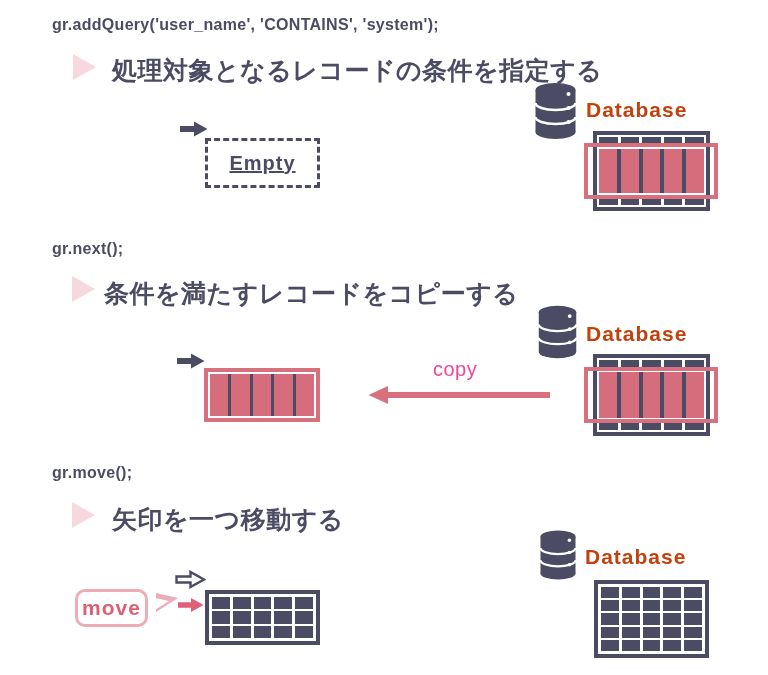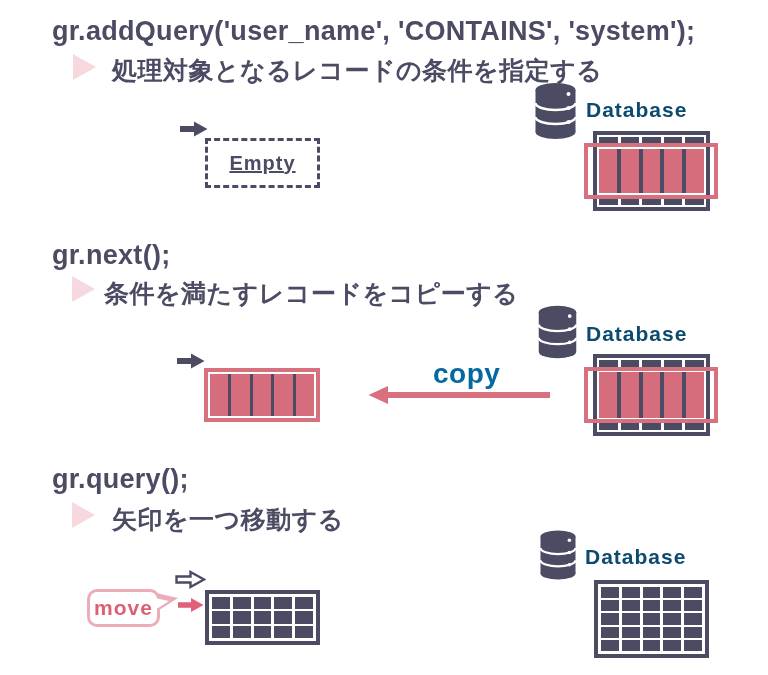--- a/index.html
+++ b/index.html
@@ -2,42 +2,42 @@
 <html><head>
 <meta charset="utf-8">
 <style>
   html,body{margin:0;padding:0;}
   body{
     width:768px;height:675px;position:relative;overflow:hidden;
     background:#ffffff;
     font-family:"Liberation Sans","DejaVu Sans",sans-serif;
   }
   .abs{position:absolute;box-sizing:border-box;}
-  .code{color:#4b4b64;font-size:27px;font-weight:800;letter-spacing:.3px;white-space:nowrap;}
+  .code{color:#4b4b64;font-size:16px;font-weight:800;letter-spacing:.3px;white-space:nowrap;}
   .jp{color:#4b4b64;font-size:25px;font-weight:800;letter-spacing:.5px;white-space:nowrap;}
   .tri{width:0;height:0;border-top:13px solid transparent;border-bottom:13px solid transparent;border-left:23px solid #f7d8de;}
   .dashedbox{border:3px dashed #4b4b64;display:flex;align-items:center;justify-content:center;
     color:#4b4b64;font-size:20px;font-weight:800;letter-spacing:1px;background:#fff;text-decoration:underline;}
-  .dblabel{color:#0c4a6e;font-size:21px;font-weight:800;letter-spacing:1px;white-space:nowrap;}
+  .dblabel{color:#c2410c;font-size:21px;font-weight:800;letter-spacing:1px;white-space:nowrap;}
   
   .db-table{border:4px solid #4b4b64;background:#fff;padding:2px;display:flex;flex-direction:column;gap:2px;}
   .cells5{display:grid;grid-template-columns:repeat(5,1fr);}
   .row-short{flex:0 0 10px;gap:3px;}
   .row-main{flex:1;background:#4b4b64;gap:4px;}
   .row-short .cell{background:#4b4b64;}
   .row-main .cell{background:#d56d7c;}
   .overlay{border:4px solid #d9707e;background:transparent;}
   
   .pink-table{border:4px solid #d9707e;background:#fff;padding:2px;}
   .pink-table .inner{width:100%;height:100%;background:#4b4b64;display:grid;grid-template-columns:repeat(5,1fr);gap:3px;}
   .pink-table .cell{background:#d56d7c;}
   
   .navy-table{border:4px solid #4b4b64;background:#fff;padding:3px;display:grid;grid-template-columns:repeat(5,1fr);grid-auto-rows:1fr;gap:2px 3px;}
   .navy-table .cell{background:#4b4b64;}
-  .accent{color:#0369a1;font-weight:700;font-size:28px;letter-spacing:.5px;white-space:nowrap;}
+  .accent{color:#ec4899;font-weight:400;font-size:20px;letter-spacing:.5px;white-space:nowrap;}
   .bubble{background:#fff;border:3px solid #ecacb8;border-radius:10px;display:flex;align-items:center;justify-content:center;
     color:#dd5f75;font-size:21px;font-weight:700;letter-spacing:1px;}
 </style>
 </head>
 <body>
 
 <div class="abs code" style="left:52px;top:16px;">gr.addQuery('user_name', 'CONTAINS', 'system');</div>
 <div class="abs tri" style="left:73px;top:54px;"></div>
 <div class="abs jp" style="left:112px;top:54px;">処理対象となるレコードの条件を指定する</div>
 
@@ -148,26 +148,26 @@
   <div class="row-short cells5">
       <div class="cell"></div>
       <div class="cell"></div>
       <div class="cell"></div>
       <div class="cell"></div>
       <div class="cell"></div>
     </div>
 </div>
 <div class="abs overlay" style="left:584px;top:367px;width:134px;height:56px;"></div>
 
-<div class="abs code" style="left:52px;top:464px;">gr.query();</div>
+<div class="abs code" style="left:52px;top:464px;">gr.move();</div>
 <div class="abs tri" style="left:72px;top:502px;"></div>
 <div class="abs jp" style="left:112px;top:503px;">矢印を一つ移動する</div>
 
 <div class="abs" style="left:156px;top:593px;width:0;height:0;border-top:5px solid transparent;border-bottom:14px solid transparent;border-left:22px solid #ecacb8;"></div>
-<div class="abs bubble" style="left:87px;top:589px;width:73px;height:38px;">
+<div class="abs bubble" style="left:75px;top:589px;width:73px;height:38px;">
   <span>move</span>
 </div>
 <div class="abs" style="left:155px;top:598px;width:0;height:0;border-top:3px solid transparent;border-bottom:9px solid transparent;border-left:14px solid #ffffff;"></div>
 
 <div class="abs" style="left:175px;top:570px;">
   <svg width="31" height="19" viewBox="-1.5 -1.5 31 19">
       <path fill="#ffffff" stroke="#4b4b64" stroke-width="2.4" d="M0 5 H14 V0.5 L27.5 8 L14 15.5 V11 H0 Z"></path>
     </svg>
 </div>
 <div class="abs" style="left:178px;top:597px;">

